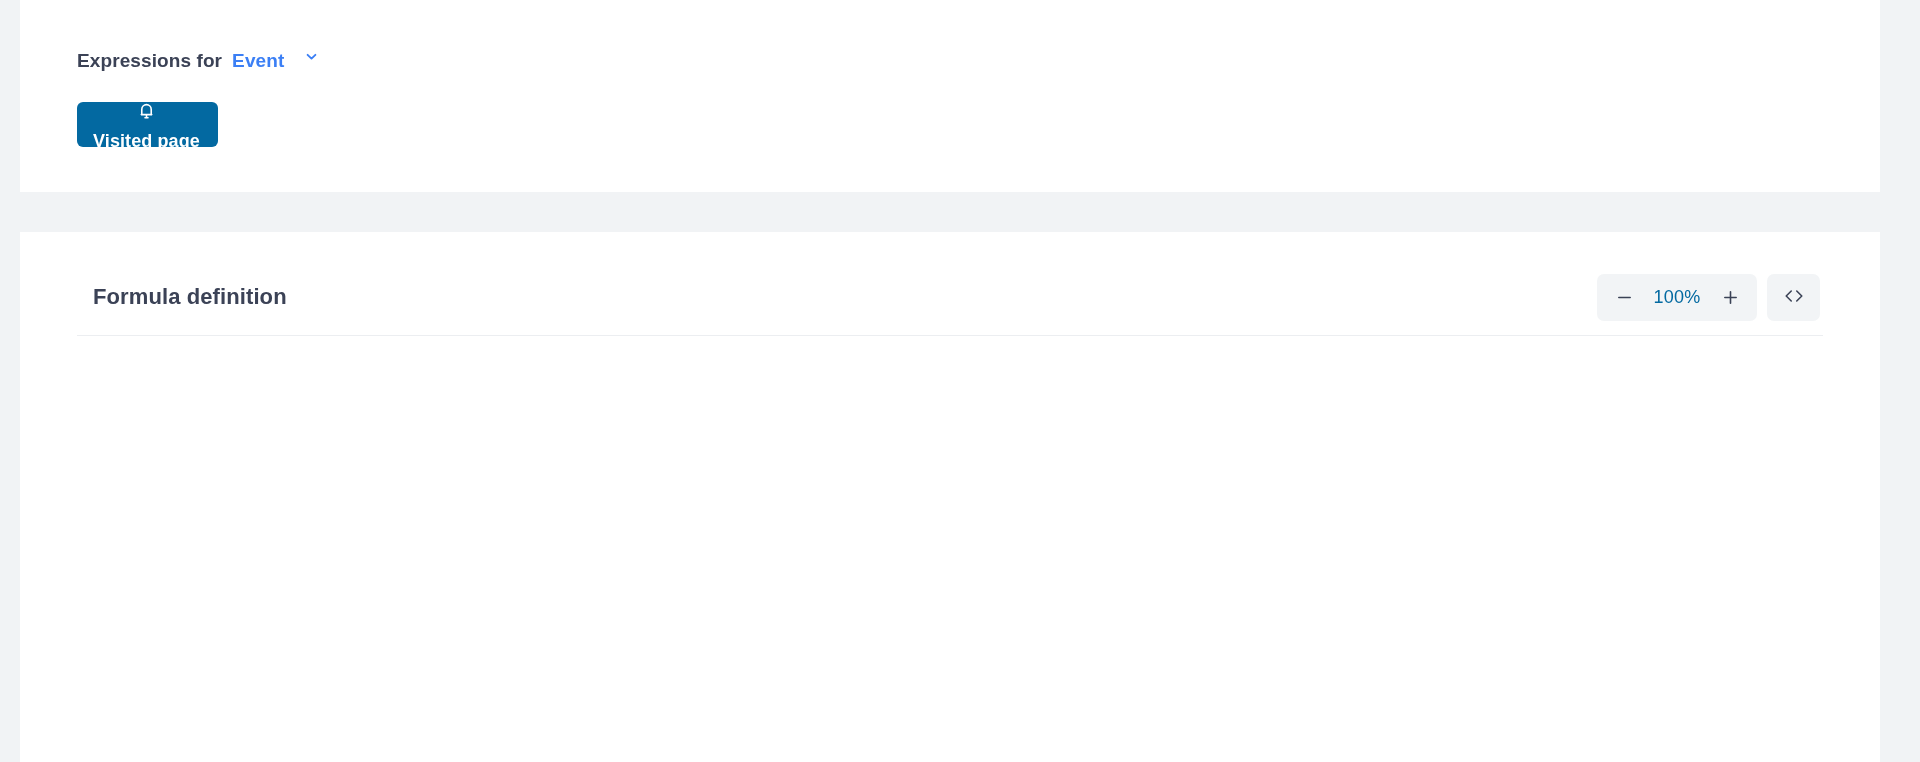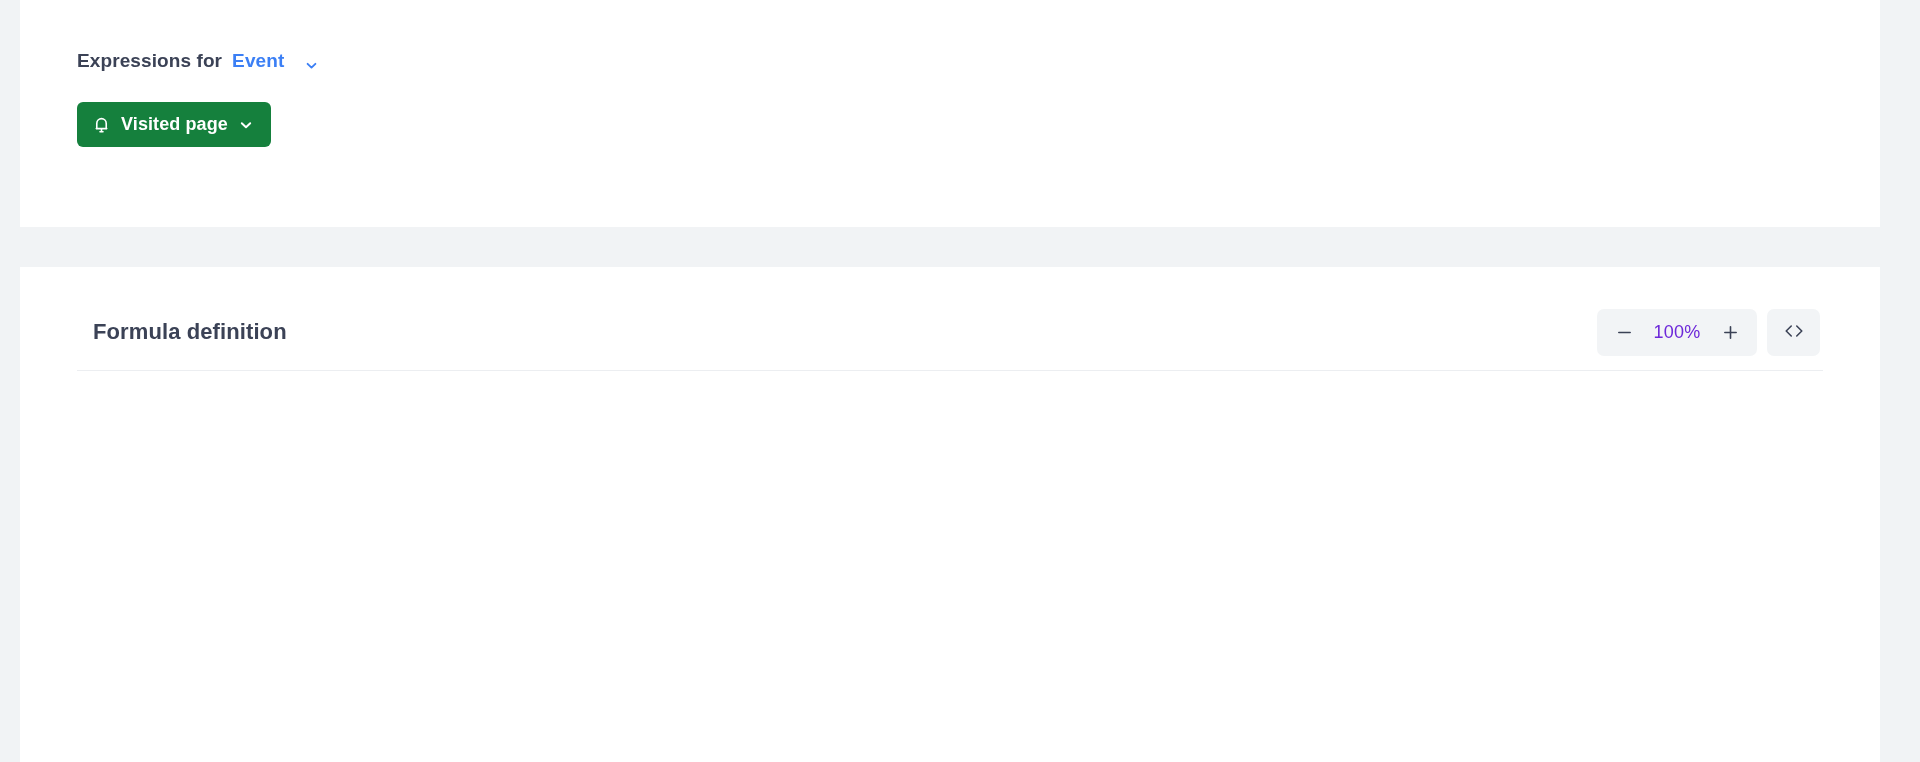--- a/index.html
+++ b/index.html
@@ -20,41 +20,41 @@
     padding: 0 20px;
   }
 
   
   .card {
     background: #ffffff;
     width: 1860px;
   }
 
   .card-expressions {
-    height: 227px;
+    height: 192px;
     padding: 48px 0 0 57px;
   }
 
   .expr-title-row {
     display: flex;
     align-items: center;
     gap: 10px;
     height: 26px;
   }
 
   .expr-title {
     font-size: 19px;
     font-weight: 700;
     color: #3b4256;
     letter-spacing: 0.1px;
   }
 
   .event-select {
     display: inline-flex;
-    align-items: flex-end;
+    align-items: flex-start;
     gap: 21px;
     cursor: pointer;
     background: none;
     border: none;
     padding: 0;
   }
 
   .event-label {
     font-size: 19px;
     font-weight: 700;
@@ -70,24 +70,25 @@
   .chev svg { display: block; }
 
   
   .visited-btn {
     margin-top: 28px;
     display: inline-flex;
     align-items: center;
     gap: 11px;
     height: 45px;
     padding: 0 18px 0 16px;
-    background: #15803d;
+    background: #0369a1;
     border: none;
     border-radius: 6px;
     cursor: pointer;
+    flex-direction: column;
   }
   .visited-btn .bell { width: 17px; height: 18px; display: block; }
   .visited-label {
     font-size: 18px;
     font-weight: 700;
     color: #ffffff;
     letter-spacing: 0.1px;
   }
   .visited-btn .chev-w { width: 14px; height: 14px; display: block; }
 
@@ -133,21 +134,21 @@
     background: none; border: none; cursor: pointer;
     display: flex; align-items: center; justify-content: center;
     color: #3b4256;
     font-size: 23px;
     line-height: 1;
   }
   .zoom-value {
     min-width: 64px;
     text-align: center;
     font-size: 18px;
-    color: #6d28d9;
+    color: #0369a1;
     letter-spacing: 0.2px;
   }
 
   .code-btn {
     width: 53px; height: 47px;
     background: #f2f4f6;
     border: none; border-radius: 7px;
     cursor: pointer;
     display: flex; align-items: center; justify-content: center;
     color: #3b4256;

